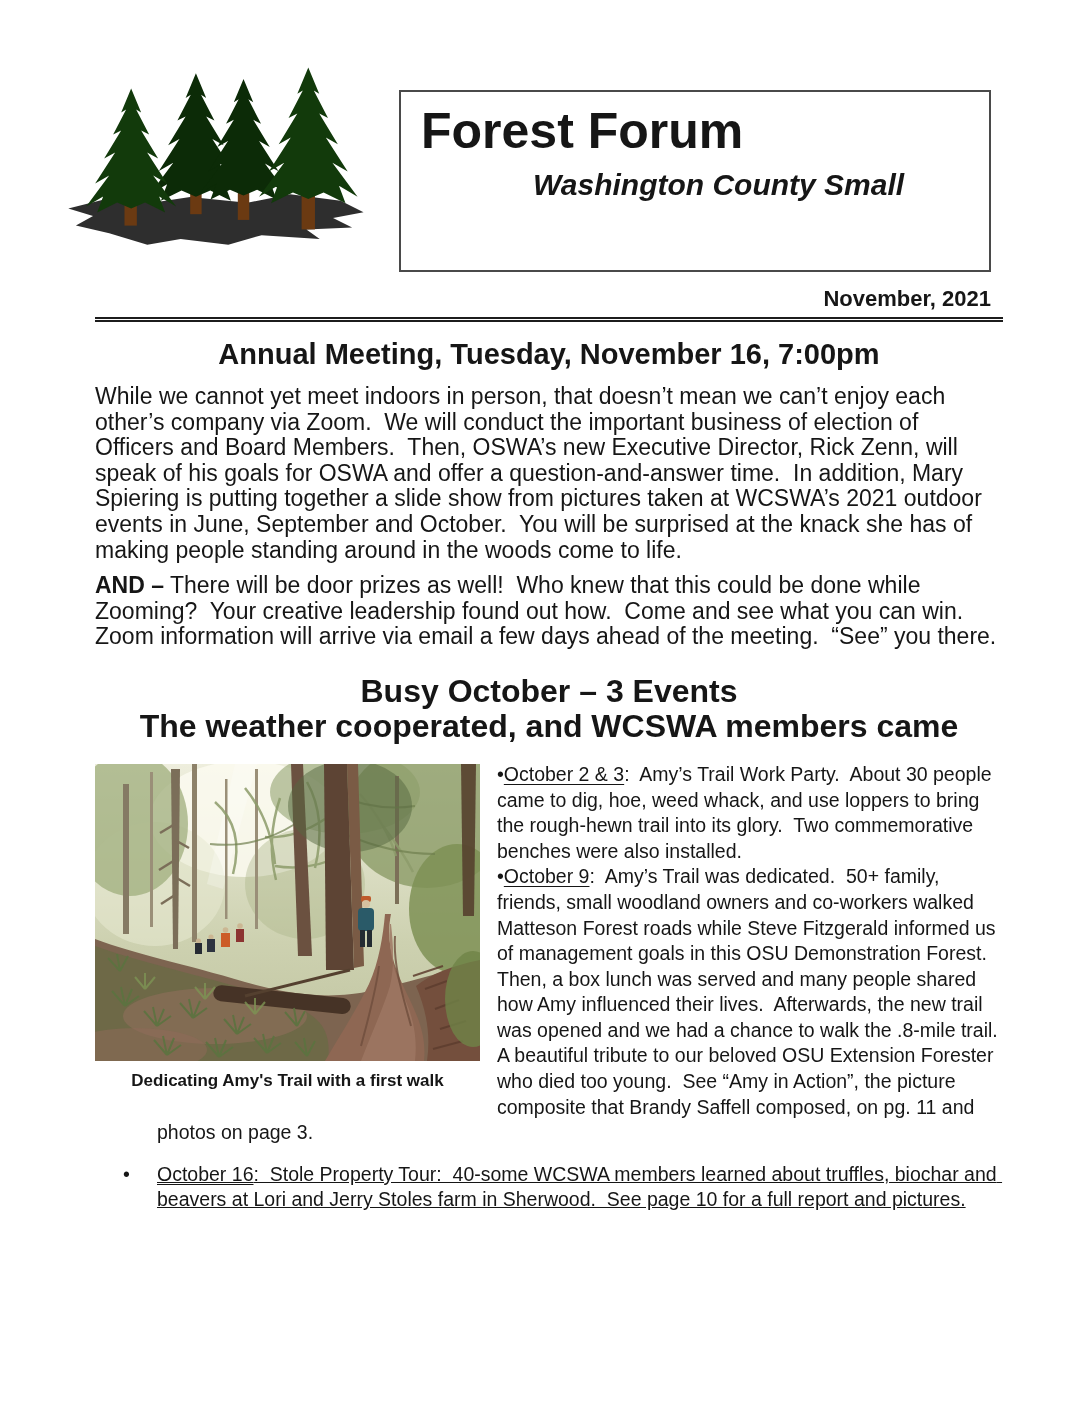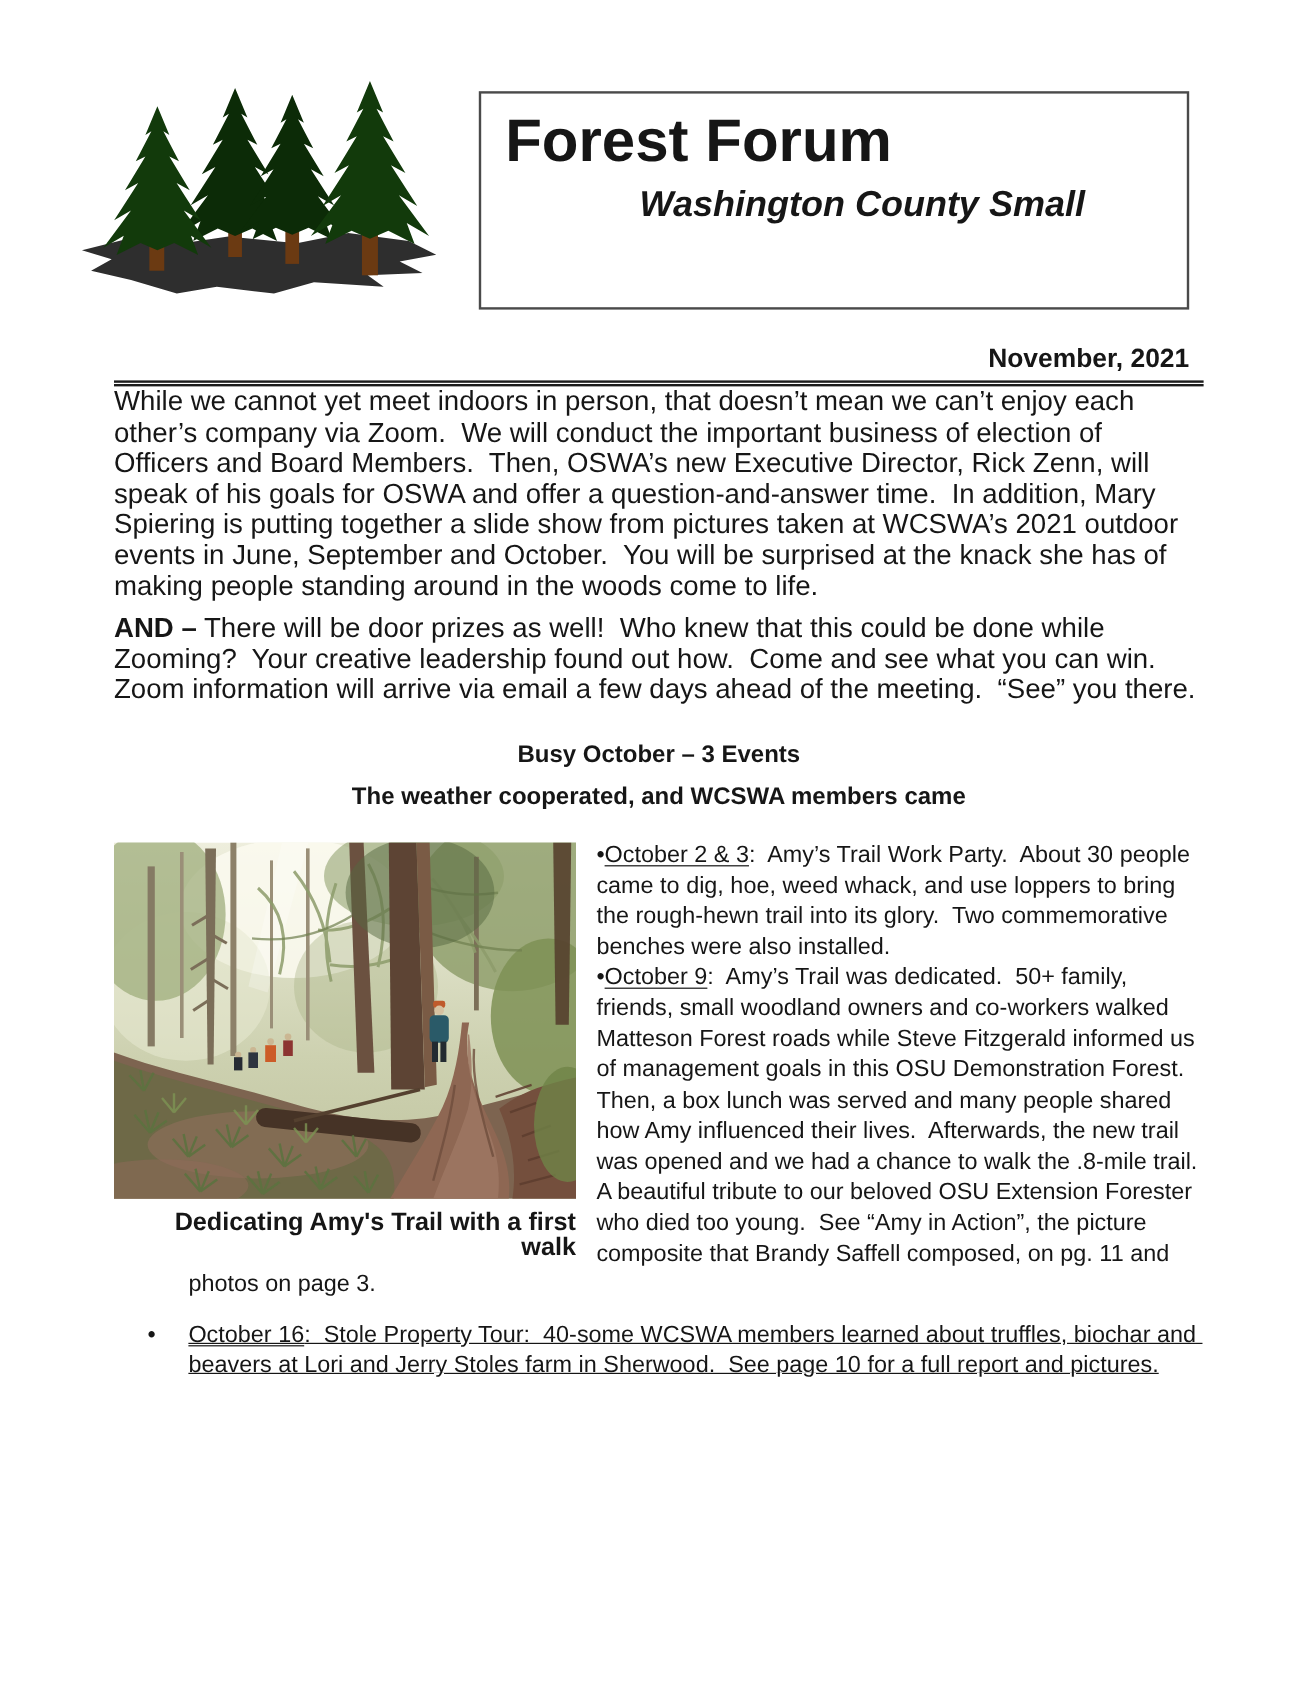--- a/index.html
+++ b/index.html
@@ -9,21 +9,21 @@
     margin:0 auto;
     background:#ffffff;
     font-family:"Liberation Sans","DejaVu Sans",sans-serif;
     color:#161616;
     overflow:hidden;
   }
   
   .masthead{position:relative;height:272px;}
   .logo{position:absolute;left:54px;top:58px;width:320px;height:200px;}
   .title-box{
-    position:absolute;left:399px;top:76px;width:592px;height:182px;
+    position:absolute;left:399px;top:90px;width:592px;height:182px;
     border:2px solid #4a4a4a;box-sizing:border-box;
     padding:12px 0 0 20px;background:#ffffff;
   }
   .nl-title{font-size:50px;font-weight:bold;line-height:54px;letter-spacing:0;}
   .nl-sub{font-size:30px;font-weight:bold;line-height:40px;}
   .nl-sub.s1{margin-left:112px;margin-top:7px;font-style:italic;}
   .nl-sub.s2{margin-left:218px;}
   .issue-date{
     margin:14px 85px 0 95px;
     text-align:right;padding-right:12px;
@@ -36,30 +36,30 @@
     margin:14px 85px 12px 95px;
     text-align:center;font-size:29px;font-weight:bold;line-height:36px;
   }
   .body-text{
     margin:0 85px 10px 95px;
     font-size:23px;line-height:25.6px;
     white-space:pre-wrap;
   }
   .h2{
     margin:24px 85px 18px 95px;
-    text-align:center;font-size:20px;font-weight:bold;line-height:35px;
+    text-align:center;font-size:32px;font-weight:bold;line-height:35px;
   }
   .h2-line{display:block;}
   
   .events{margin:0 85px 0 95px;overflow:visible;}
   .photo-figure{float:left;width:385px;margin:2px 17px 8px 0;}
   .photo{display:block;width:385px;height:297px;}
   .photo-caption{
-    margin-top:9px;text-align:right;
-    font-size:21px;font-weight:bold;line-height:21px;
+    margin-top:9px;text-align:center;
+    font-size:17px;font-weight:bold;line-height:21px;
   }
   .bullet{
     padding-left:62px;
     font-size:19.5px;line-height:25.6px;
     white-space:pre-wrap;
   }
   .bullet u{text-underline-offset:3px;}
   .bullet-clear{clear:left;margin-top:16px;text-indent:-34px;text-decoration:underline;}
   .dot-tab{display:inline-block;width:34px;text-indent:0;}
   
@@ -98,20 +98,21 @@
     </svg>
     <div class="title-box">
       <div class="nl-title">Forest Forum</div>
       <div class="nl-sub s1">Washington County Small</div>
     </div>
   </header>
 
   <div class="issue-date">November, 2021</div>
   <div class="rule rule-header"></div>
 
+  <h1 class="h1">Annual Meeting, Tuesday, November 16, 7:00pm</h1>
 
   <p class="body-text">While we cannot yet meet indoors in person, that doesn’t mean we can’t enjoy each other’s company via Zoom.  We will conduct the important business of election of Officers and Board Members.  Then, OSWA’s new Executive Director, Rick Zenn, will speak of his goals for OSWA and offer a question-and-answer time.  In addition, Mary Spiering is putting together a slide show from pictures taken at WCSWA’s 2021 outdoor events in June, September and October.  You will be surprised at the knack she has of making people standing around in the woods come to life.</p>
 
   <p class="body-text"><b>AND –</b><span> There will be door prizes as well!  Who knew that this could be done while Zooming?  Your creative leadership found out how.  Come and see what you can win.  Zoom information will arrive via email a few days ahead of the meeting.  “See” you there.</span></p>
 
   <h2 class="h2">
       <span class="h2-line">Busy October – 3 Events</span>
       <span class="h2-line">The weather cooperated, and WCSWA members came</span>
     </h2>
 

